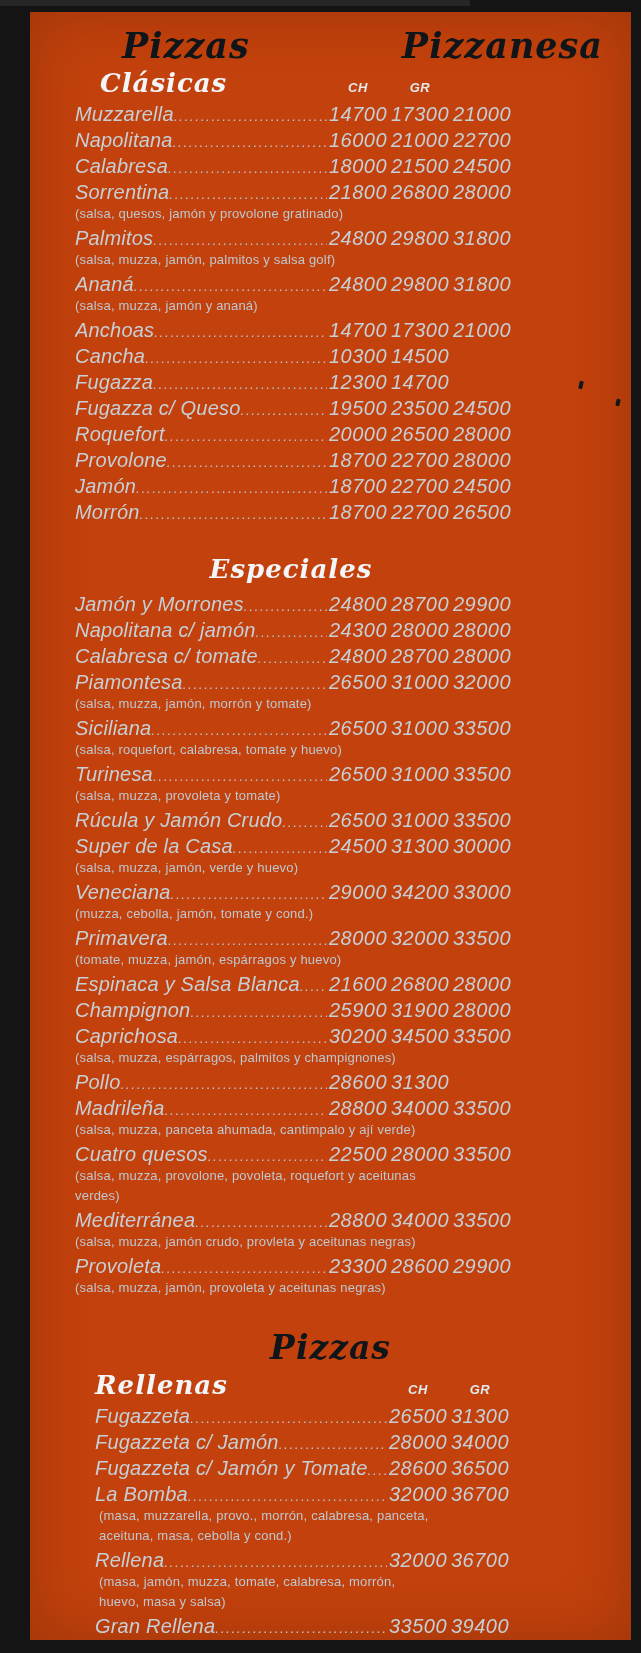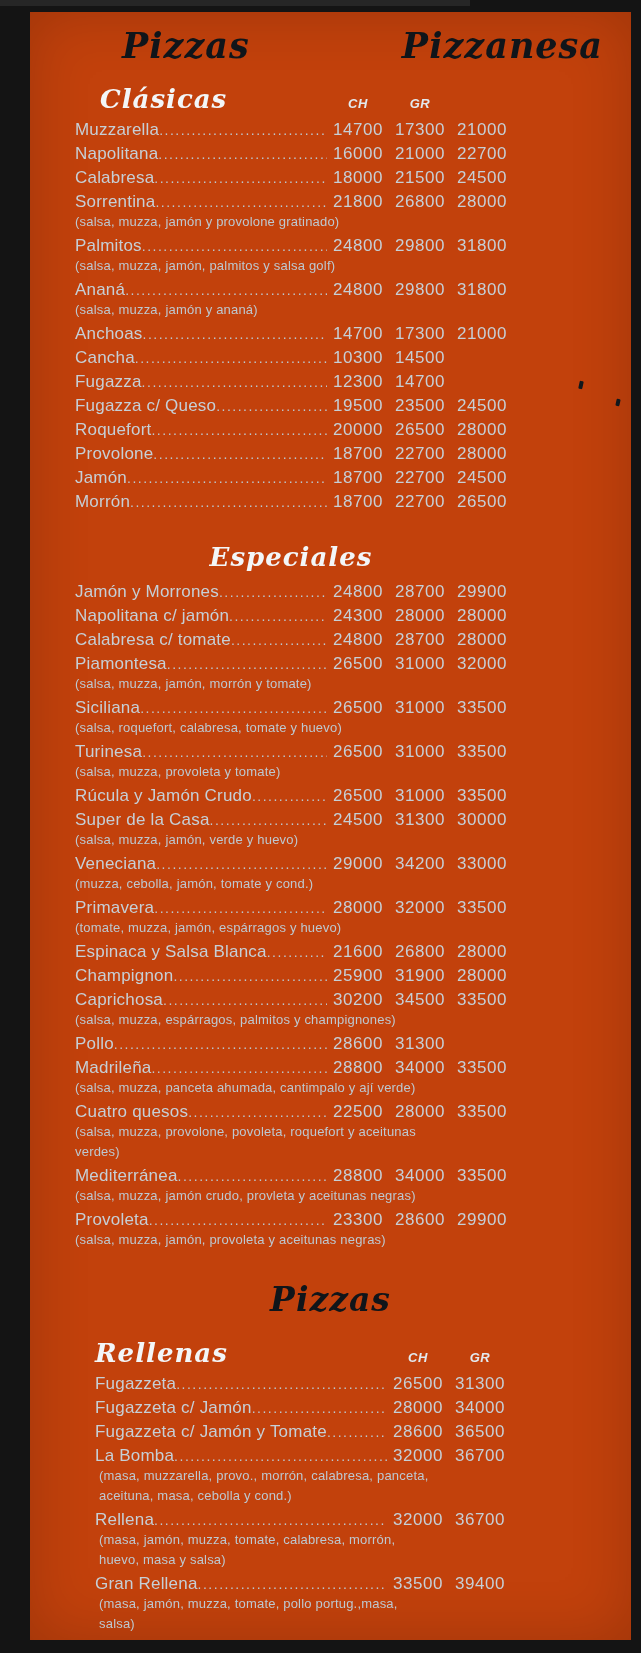--- a/index.html
+++ b/index.html
@@ -35,35 +35,35 @@
   }
   .script-white {
     font-family: "DejaVu Serif", serif;
     font-style: italic; font-weight: 700;
     font-size: 26px; line-height: 34px;
     color: #f3f6f8;
     letter-spacing: 1px;
   }
   .sec-std { padding: 0 118px 0 45px; }
   .sec-rellenas { padding: 0 120px 0 65px; }
-  .subtitle-row { display: flex; align-items: baseline; margin-top: 16px; }
+  .subtitle-row { display: flex; align-items: baseline; margin-top: 0; }
   .subtitle-row .subtitle { flex: 1; }
   .sec-clasicas .subtitle { margin-left: 25px; }
   .sec-especiales-title { margin: 26px 0 6px -6px; text-align: center; }
   .colhead {
     width: 62px; min-width: 62px; text-align: center;
     font-size: 13px; font-weight: bold; color: #e3eaef;
     letter-spacing: 0.5px;
     font-style: italic;
   }
   .items { margin-top: 2px; }
   .row {
-    display: flex; align-items: flex-end;
-    line-height: 24px; font-size: 17px;
-    color: #c6cfd6; letter-spacing: 0.2px;
+    display: flex; align-items: flex-start;
+    line-height: 24px; font-size: 20px;
+    color: #c6cfd6; letter-spacing: 0.2px; font-style: italic;
   }
   .name {
     flex: 1; overflow: hidden; white-space: nowrap;
   }
   .name::after {
     content: "....................................................................................................................................................";
     letter-spacing: 1.5px; font-size: 14px; color: #bcc7cf;
   }
   .price {
     width: 62px; min-width: 62px; text-align: center;
@@ -121,21 +121,21 @@
           <span class="price">18000</span>
           <span class="price">21500</span>
           <span class="price">24500</span>
         </div>
         <div class="row">
           <span class="name">Sorrentina</span>
           <span class="price">21800</span>
           <span class="price">26800</span>
           <span class="price">28000</span>
         </div>
-        <div class="desc">(salsa, muzza, jamón y provolone gratinado)</div>
+        <div class="desc">(salsa, quesos, jamón y provolone gratinado)</div>
         <div class="row">
           <span class="name">Palmitos</span>
           <span class="price">24800</span>
           <span class="price">29800</span>
           <span class="price">31800</span>
         </div>
         <div class="desc">(salsa, muzza, jamón, palmitos y salsa golf)</div>
         <div class="row">
           <span class="name">Ananá</span>
           <span class="price">24800</span>

